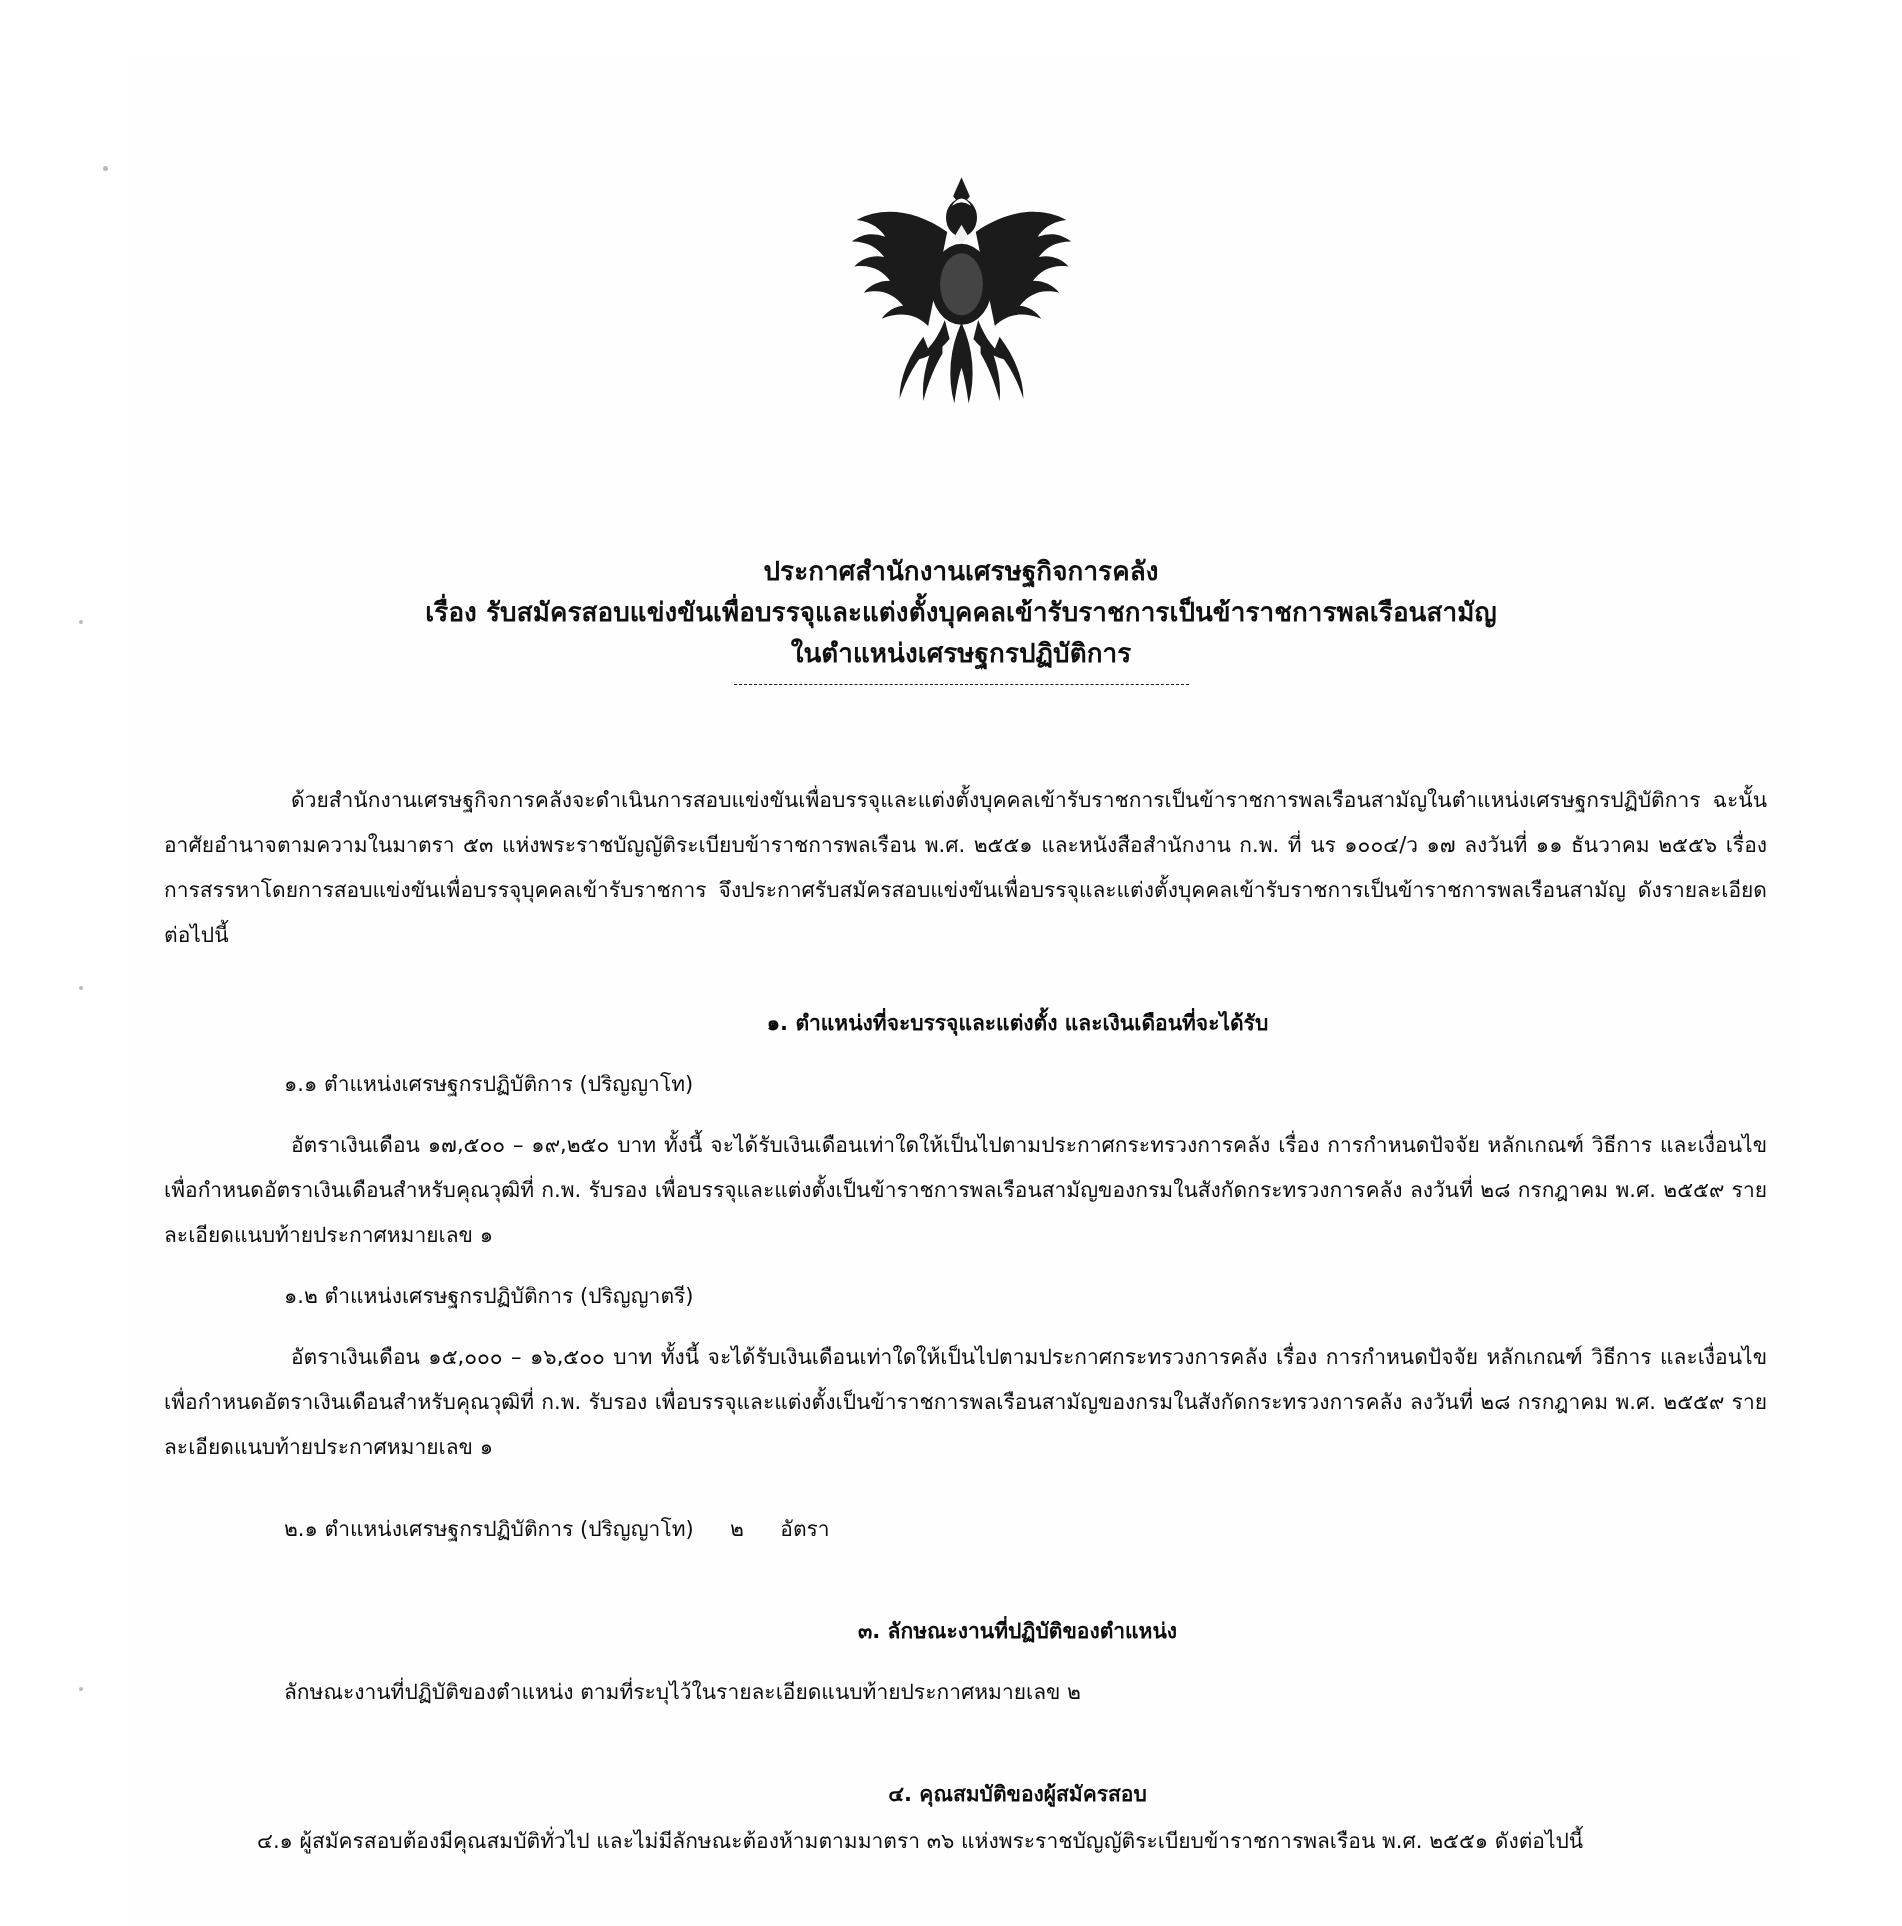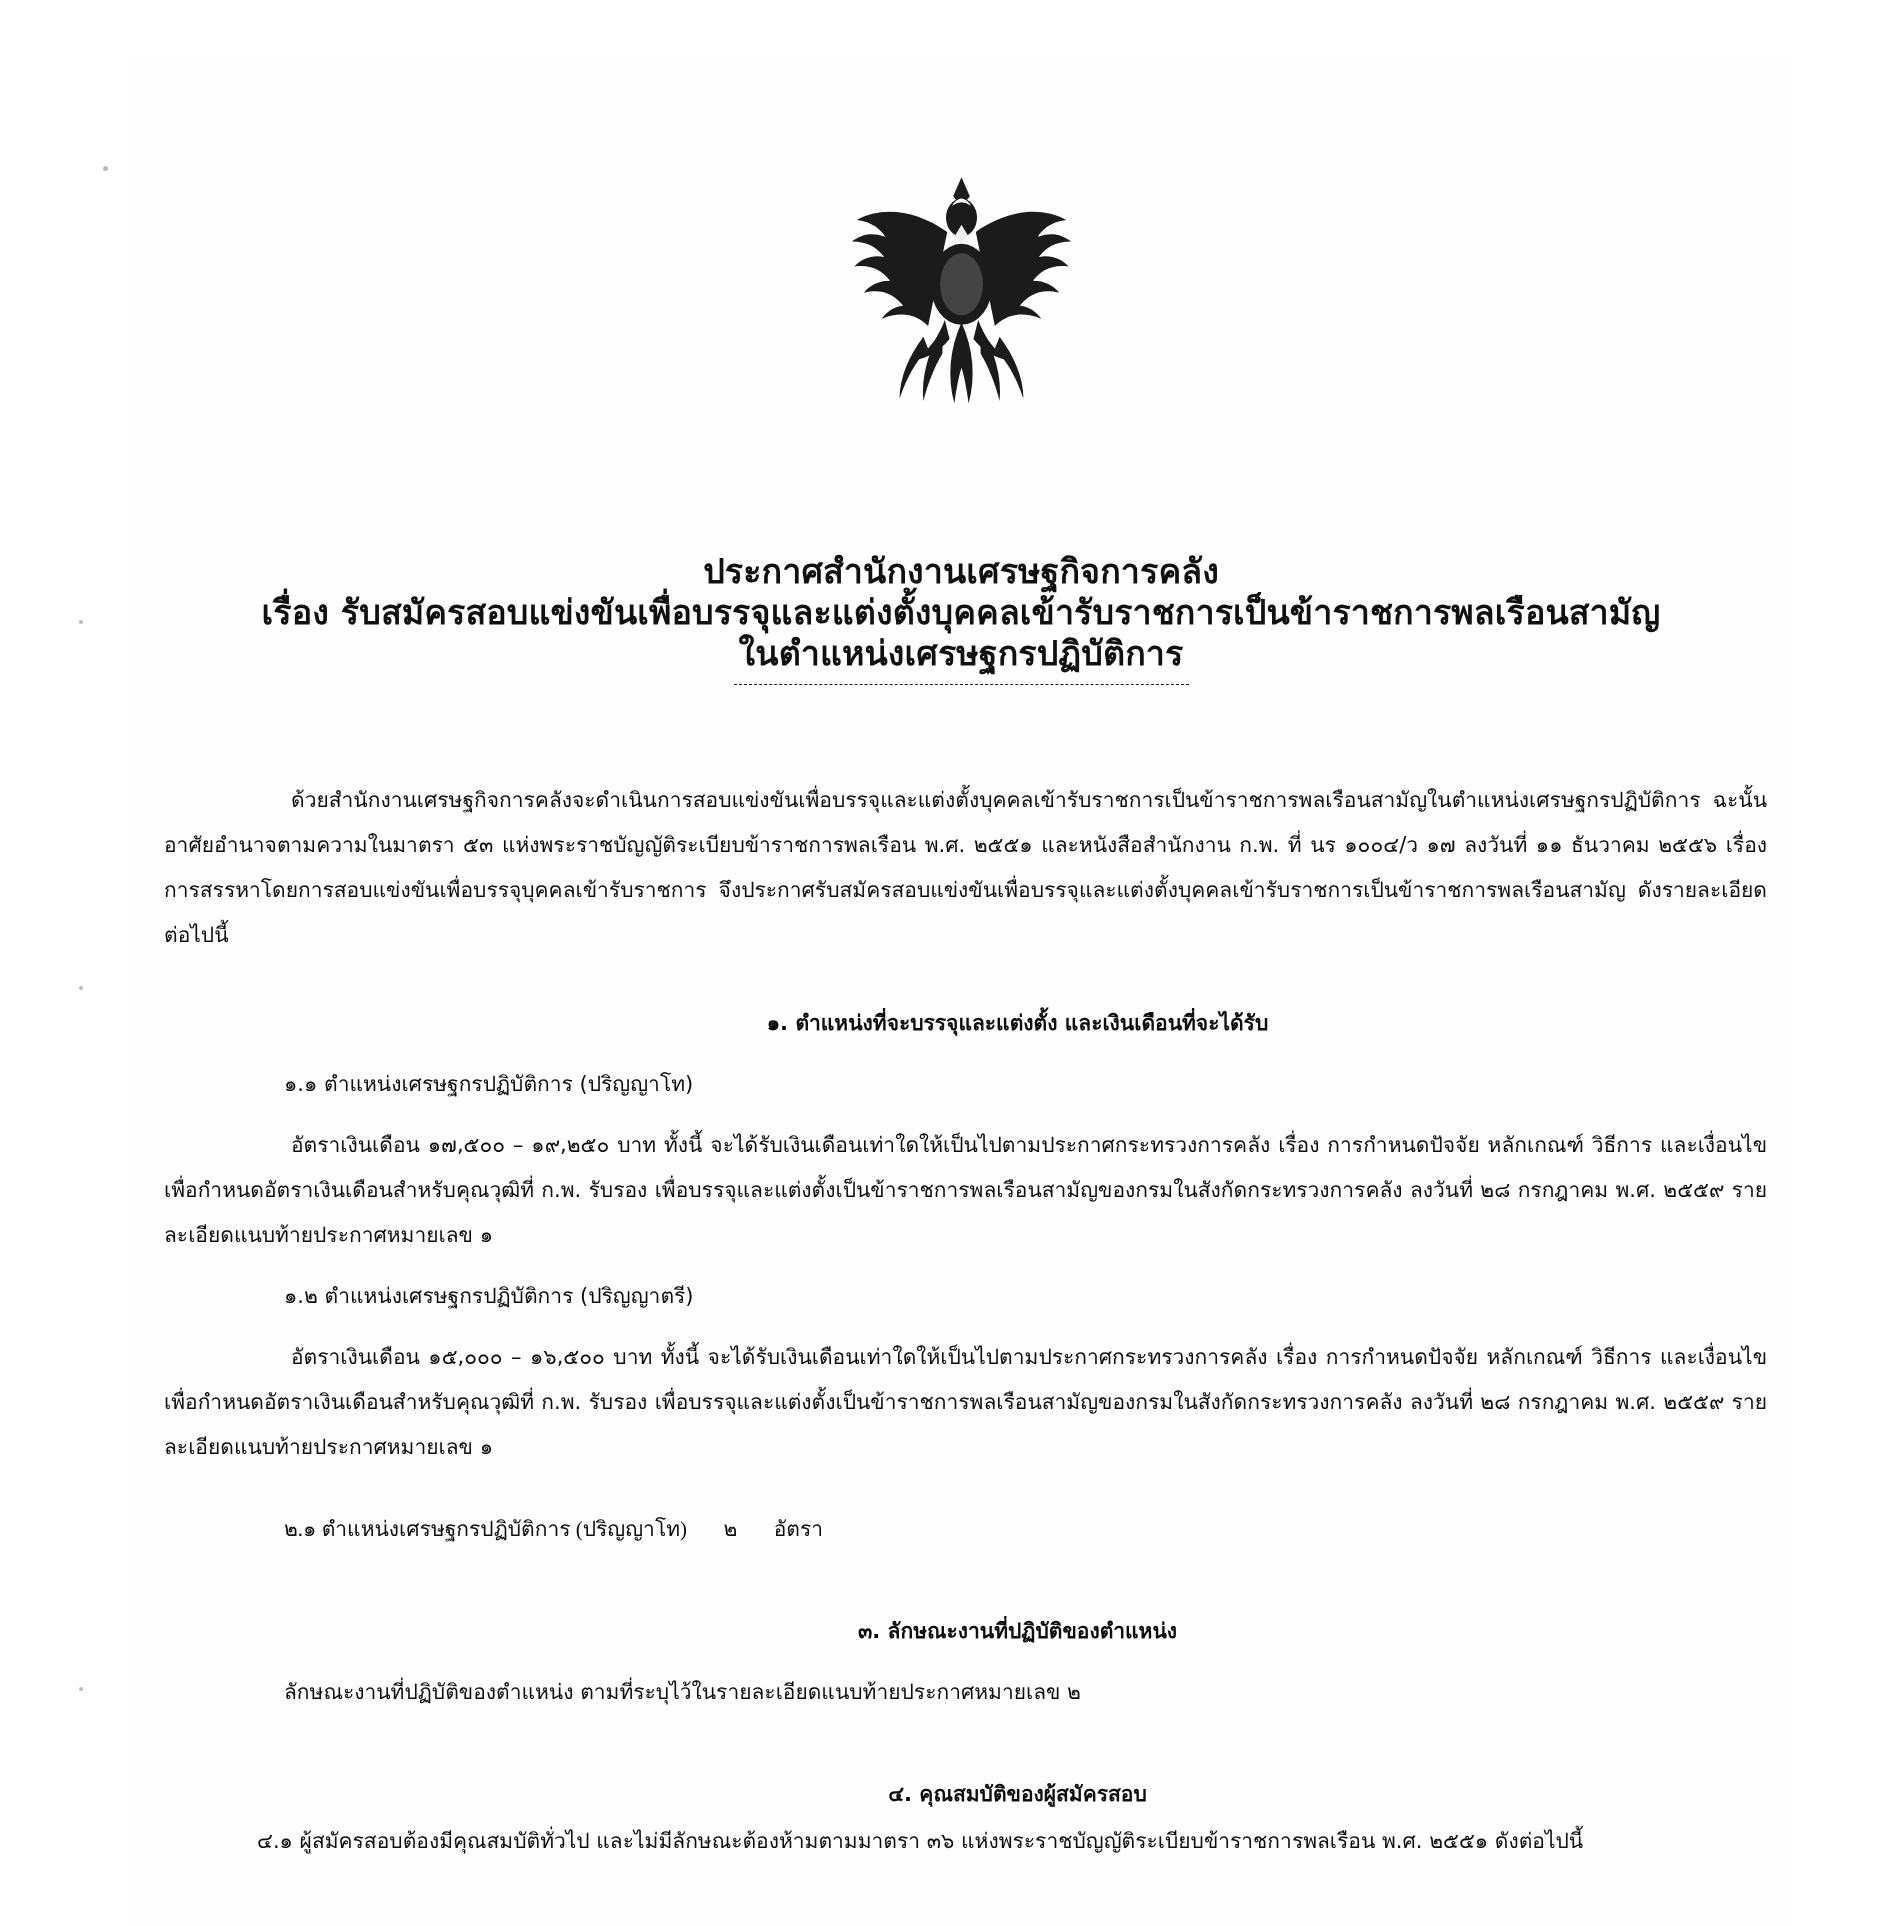--- a/index.html
+++ b/index.html
@@ -45,21 +45,21 @@
   }
   .heading {
     position: absolute;
     left: 0;
     top: 497px;
     width: 1668px;
     text-align: center;
     color: #101010;
   }
   .heading .line {
-    font-size: 34px;
+    font-size: 26px;
     line-height: 41px;
     letter-spacing: 0.1px;
     white-space: nowrap;
   }
   .heading .line.bold {
     font-weight: 700;
   }
   .rule {
     margin: 10px auto 0 auto;
     width: 455px;
@@ -97,21 +97,20 @@
     margin: 16px;
     padding-left: 104px;
   }
   .block-para {
     margin: 0;
     text-align: justify;
   }
   .gap-md { height: 21px; }
   .tabular {
     display: inline-block;
-    font-family: Liberation Serif, serif;
   }
   .spacer-cell {
     display: inline-block;
     width: 23px;
   }
 </style>
 </head>
 <body>
 
 <div class="page">

